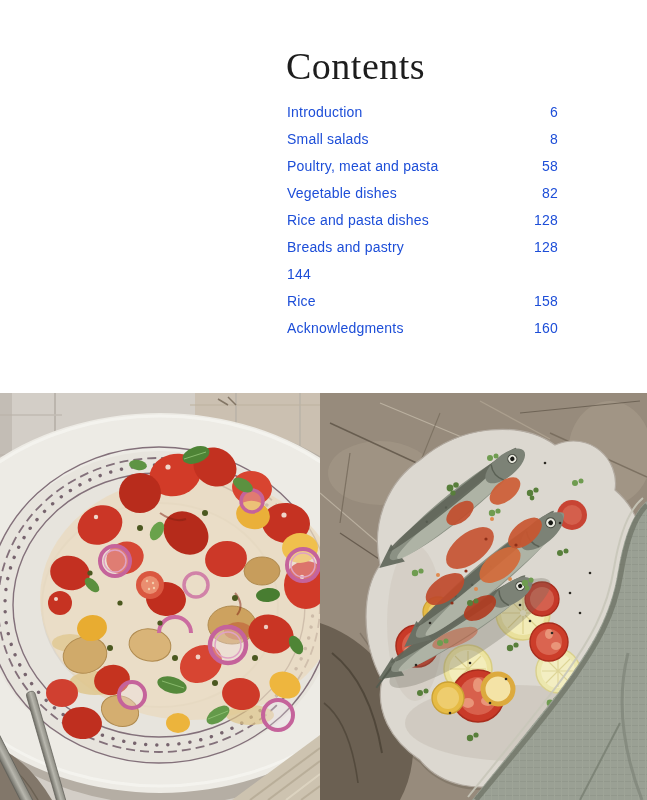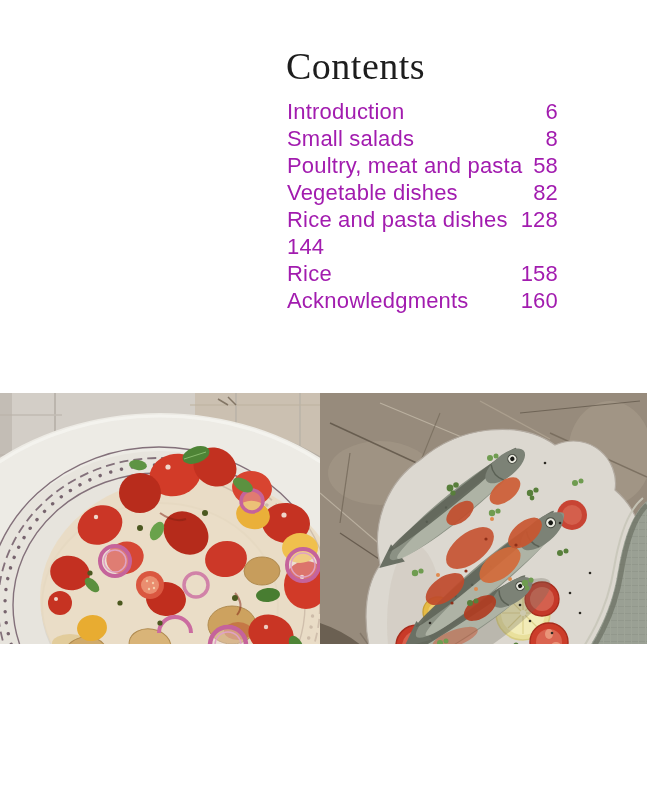--- a/index.html
+++ b/index.html
@@ -1,28 +1,28 @@
 <!DOCTYPE html>
 <html><head>
 <meta charset="utf-8">
 <style>
   html,body{margin:0;padding:0;}
   .page{
-    position:relative;width:647px;height:644px;background:#ffffff;
+    position:relative;width:647px;height:800px;background:#ffffff;
     overflow:hidden;font-family:"Liberation Sans",sans-serif;
   }
   .title{
     position:absolute;left:286px;top:47px;margin:0;
     font-family:"Liberation Serif",serif;font-weight:400;
     font-size:38px;line-height:1.05;color:#1d1d1d;letter-spacing:0.5px;
   }
   .toc{position:absolute;left:287px;top:98px;width:271px;}
   .toc-row{
     display:flex;justify-content:space-between;align-items:center;
-    height:27px;font-size:22px;color:#a21caf;letter-spacing:0.2px;
+    height:27px;font-size:14px;color:#1d4ed8;letter-spacing:0.2px;
   }
   .toc-label{white-space:nowrap;}
   .toc-page{text-align:right;}
   .photos{position:absolute;left:0;top:393px;width:647px;height:407px;display:flex;}
   .photo{margin:0;padding:0;display:block;}
   .photo svg{display:block;}
 </style>
 </head>
 <body>
 
@@ -42,20 +42,24 @@
     <div class="toc-row">
       <span class="toc-label">Poultry, meat and pasta</span>
       <span class="toc-page">58</span>
     </div>
     <div class="toc-row">
       <span class="toc-label">Vegetable dishes</span>
       <span class="toc-page">82</span>
     </div>
     <div class="toc-row">
       <span class="toc-label">Rice and pasta dishes</span>
+      <span class="toc-page">128</span>
+    </div>
+    <div class="toc-row">
+      <span class="toc-label">Breads and pastry</span>
       <span class="toc-page">128</span>
     </div>
     <div class="toc-row">
       <span class="toc-page">144</span>
     </div>
     <div class="toc-row">
       <span class="toc-label">Rice</span>
       <span class="toc-page">158</span>
     </div>
     <div class="toc-row">

